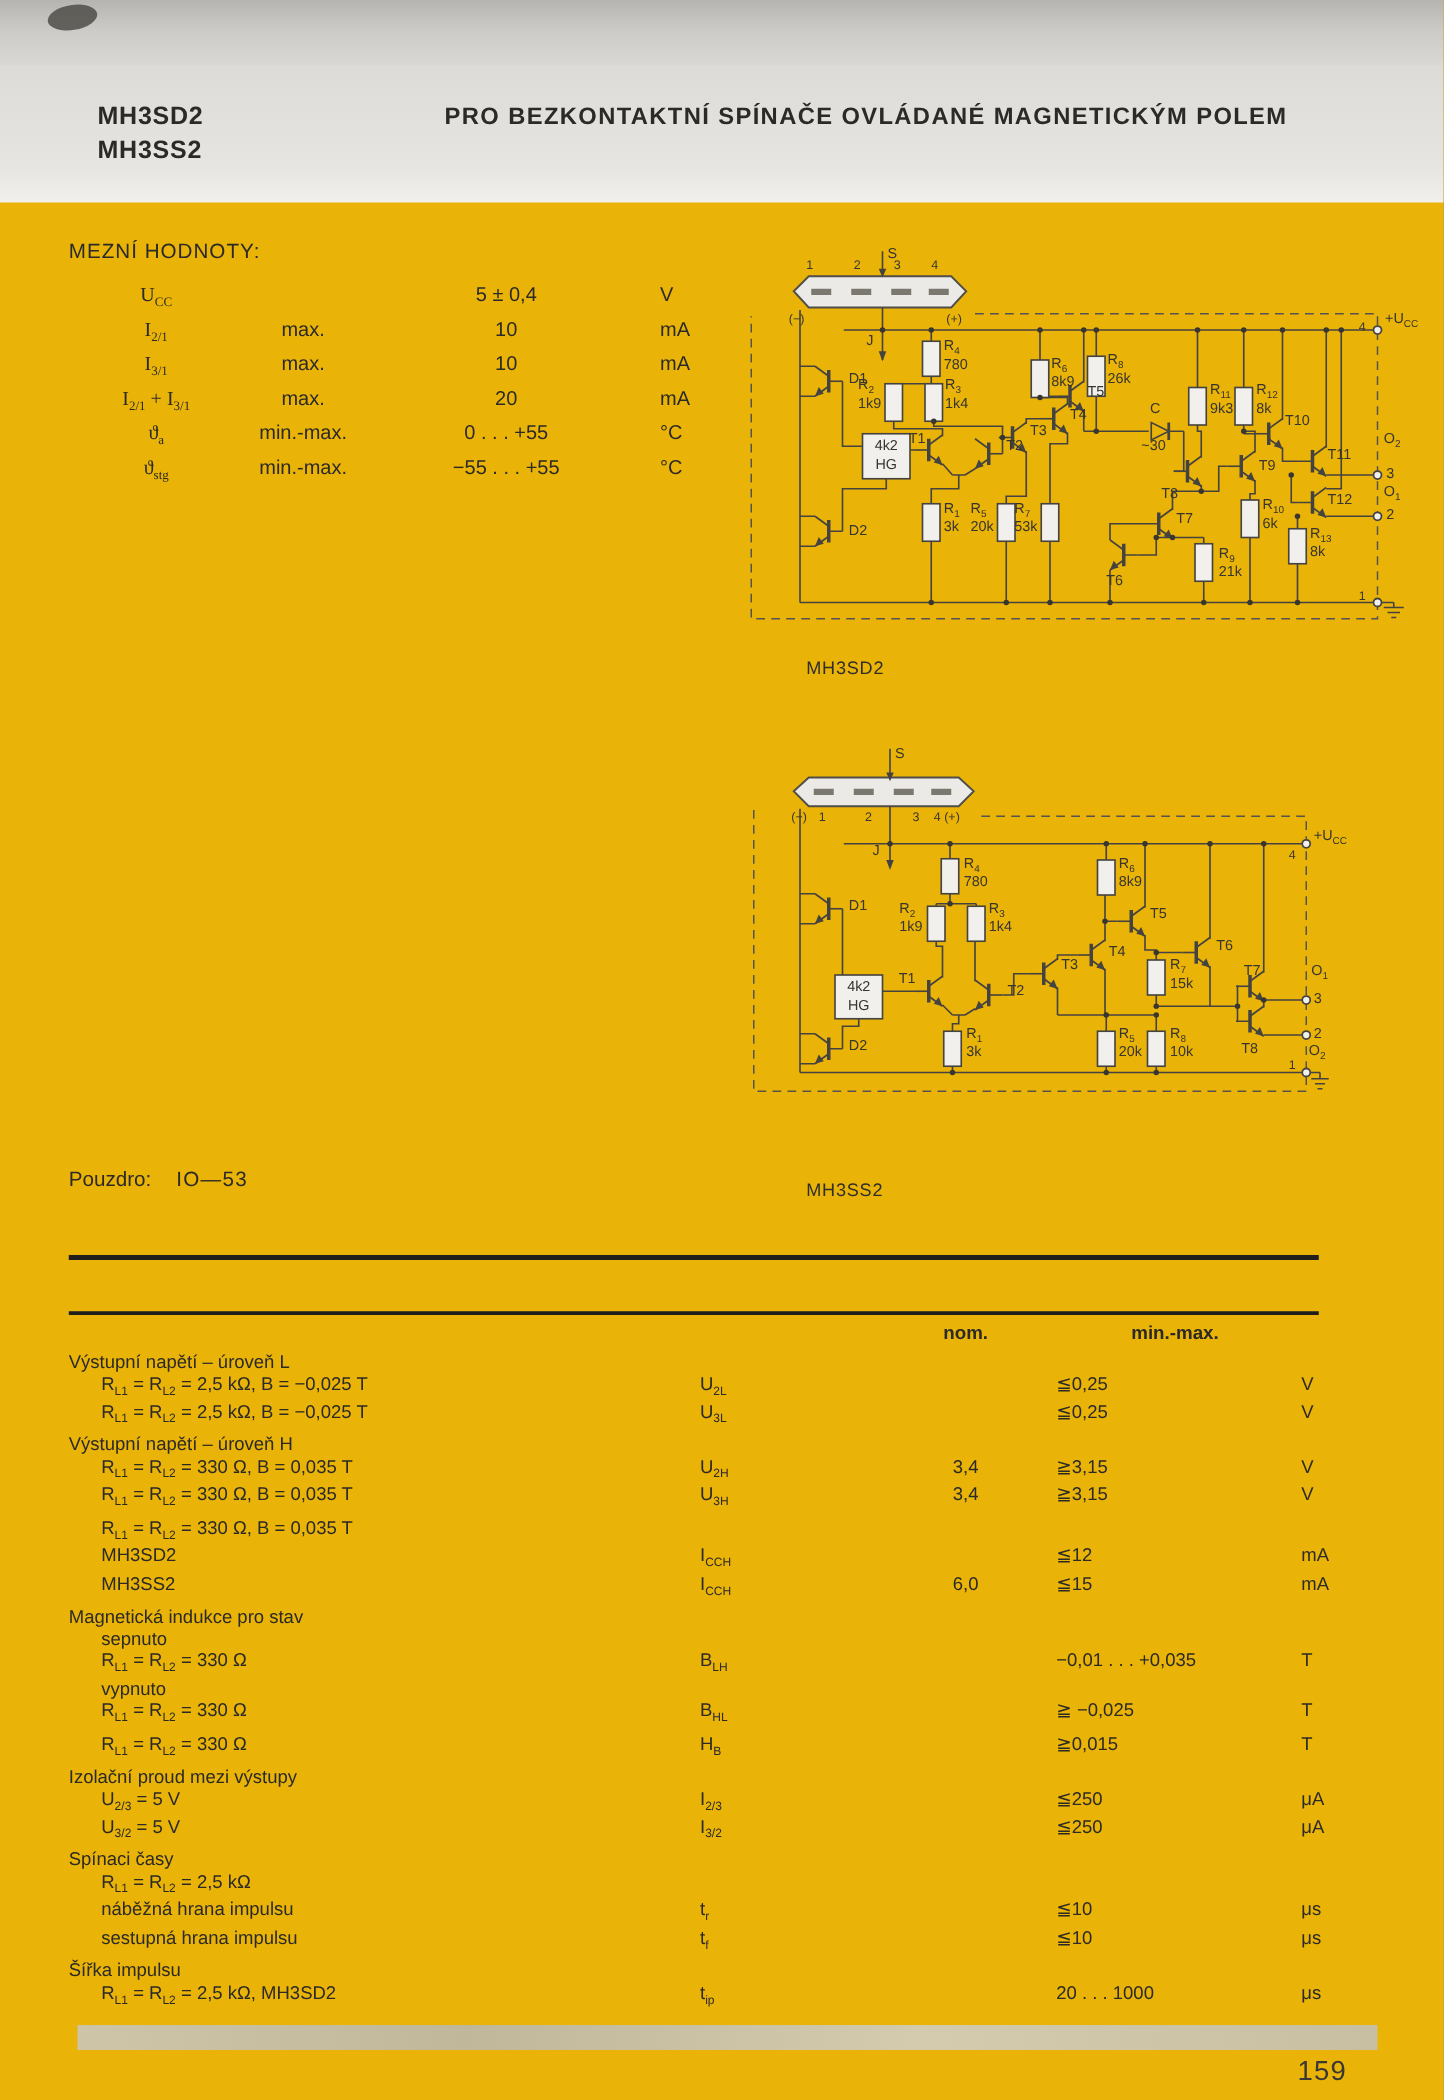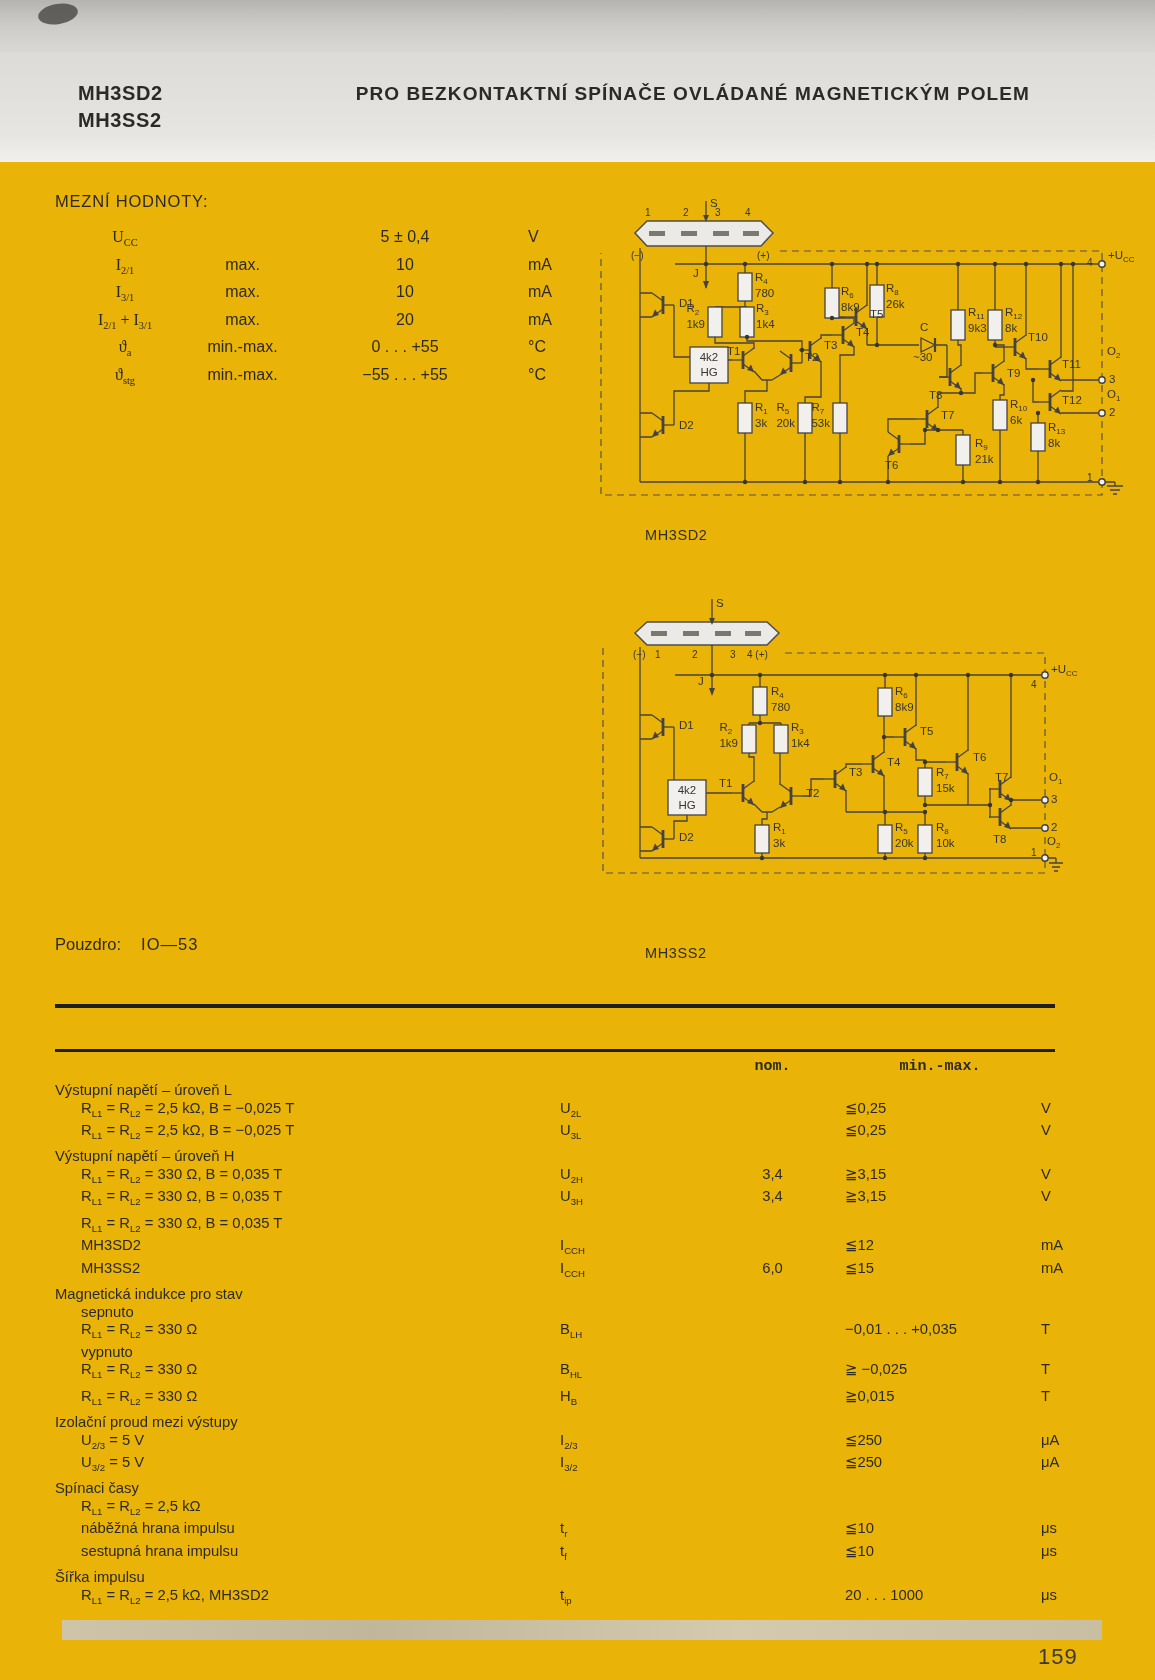--- a/index.html
+++ b/index.html
@@ -47,21 +47,21 @@
   .slot{fill:#7b786f;stroke:none;}
   .ah{fill:#45433f;stroke:none;}
   .box{fill:#f1f0ed;stroke:#45433f;stroke-width:1.3;}
   
   .pouzdro{left:55px;top:910px;font-size:16.5px;margin-top:25px;}
   .pouzdro .val{margin-left:20px;letter-spacing:1px;}
   
   .rule1{left:55px;top:1004px;width:1000px;height:4px;background:#211f1c;}
   .rule2{left:55px;top:1049px;width:1000px;height:3px;background:#211f1c;}
   .chars-head{left:57px;top:1017px;font-size:16px;letter-spacing:.4px;}
-  .colhead{top:1058px;font-size:15px;font-weight:bold;text-align:center;font-family:Liberation Mono, monospace;}
+  .colhead{top:1058px;font-size:15px;font-weight:bold;text-align:center;}
   .colhead.nom{left:700px;width:145px;}
   .colhead.mm{left:845px;width:190px;}
   .chars{left:55px;top:1082px;width:1040px;font-size:14.8px;}
   .sec{margin-top:4px;}
   .sec:first-child{margin-top:0;}
   .sec-title{line-height:17.5px;}
   .crow{display:grid;grid-template-columns:505px 140px 145px 190px 60px;line-height:17.5px;}
   .c-cond{padding-left:26px;}
   .c-sym{text-align:left;}
   .c-nom{text-align:center;}

